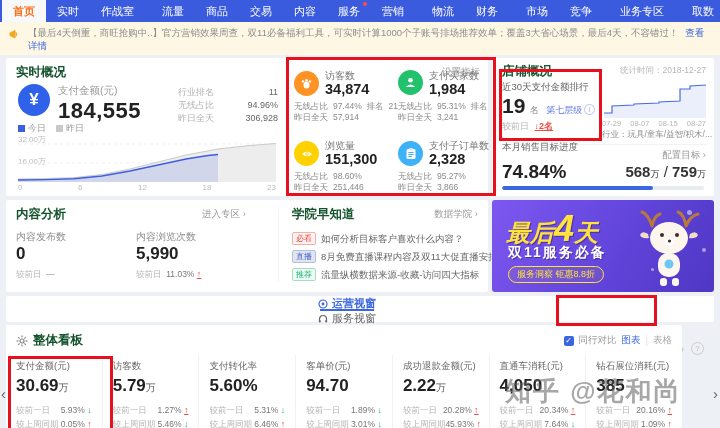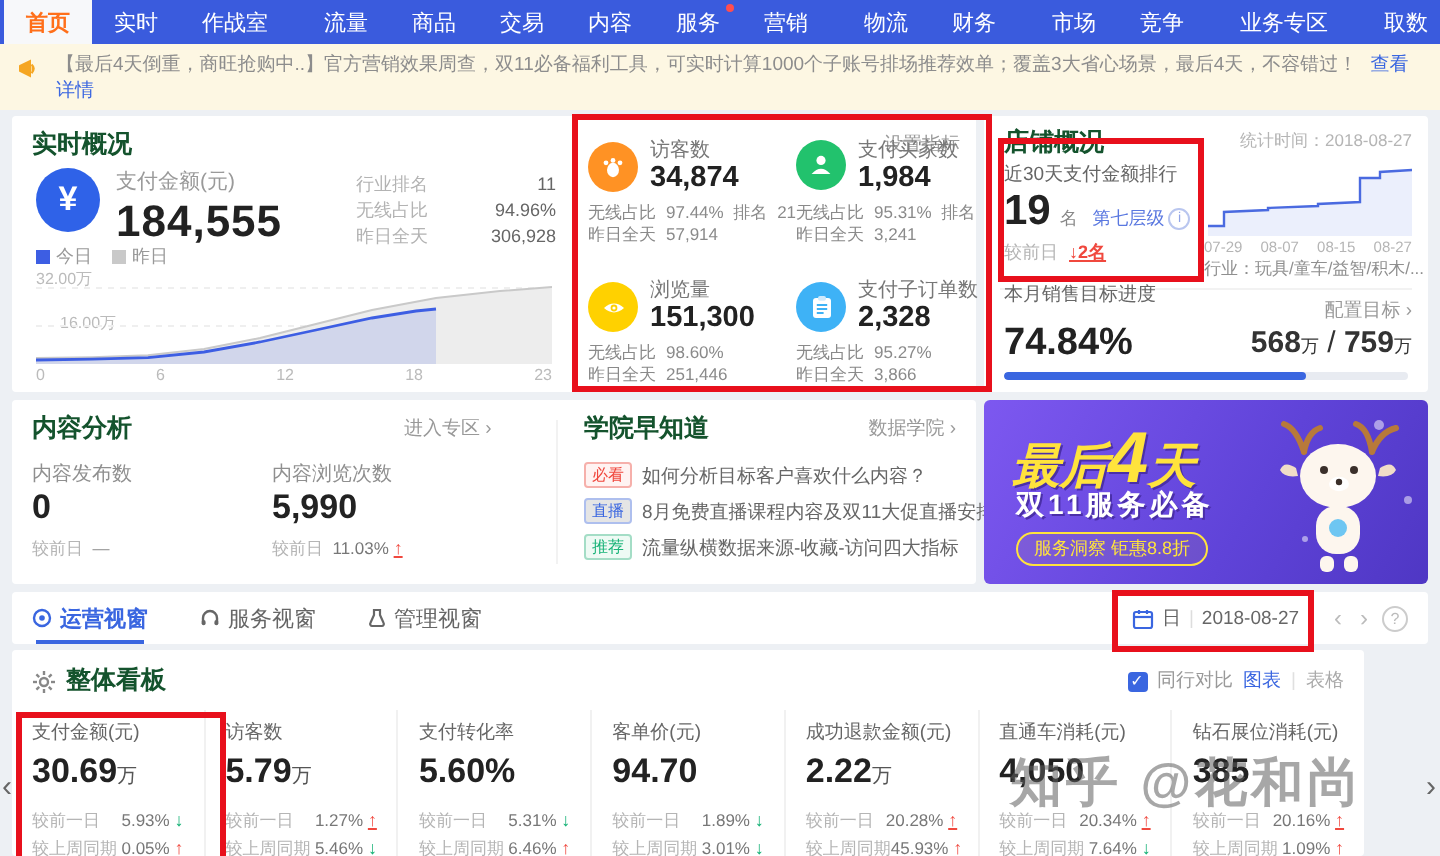--- a/index.html
+++ b/index.html
@@ -50,21 +50,21 @@
   .tag.green{color:#19b378;border-color:#a4ddc6;background:#eefaf4;}
   .ac-item{font-size:9.5px;color:#666;line-height:18px;white-space:nowrap;cursor:pointer;}
   
   .promo{position:absolute;left:492px;top:200px;width:222px;height:92px;border-radius:3px;overflow:hidden;cursor:pointer;background:linear-gradient(120deg,#7d58f0 0%,#5f43d8 60%,#4f37c4 100%);}
   .promo .t1{position:absolute;left:14px;top:8px;color:#ffe33c;font-weight:bold;font-style:italic;font-size:24px;text-shadow:1px 1px 0 #4a2fa8;}
   .promo .t1 .big{font-size:36px;}
   .promo .t2{position:absolute;left:16px;top:44px;color:#fff;font-size:14px;font-weight:bold;letter-spacing:2px;text-shadow:1px 1px 0 #4a2fa8;}
   .promo .badge{position:absolute;left:16px;top:66px;border:1px solid #ffe33c;color:#ffe33c;font-size:9px;padding:1px 8px;border-radius:9px;background:rgba(255,227,60,.08);}
   .promo .spark{position:absolute;border-radius:50%;background:rgba(255,255,255,.5);}
   
-  .tabsbar{display:flex;align-items:center;font-size:11px;color:#666;padding:0 10px;}
+  .tabsbar{display:flex;align-items:center;font-size:11px;color:#666;padding:0 10px;flex-direction:column;}
   .tab{display:flex;align-items:center;gap:4px;height:100%;margin-right:26px;cursor:pointer;position:relative;}
   .tab.active{color:#3a66e0;font-weight:bold;}
   .tab.active::after{content:"";position:absolute;left:2px;right:2px;bottom:0;height:2px;background:#3a66e0;}
   .date-ctrl{margin-left:auto;display:flex;align-items:center;gap:5px;font-size:9.5px;color:#666;}
   .date-box{display:flex;align-items:center;gap:4px;border:0;padding:1px 4px;cursor:pointer;}
   .pager{color:#bbb;font-size:12px;cursor:pointer;padding:0 2px;}
   .qmark{width:11px;height:11px;border:1px solid #ccc;border-radius:50%;color:#bbb;font-size:8px;display:flex;align-items:center;justify-content:center;cursor:pointer;}
   
   .kb-head{display:flex;align-items:center;padding:7px 10px 4px;}
   .kb-tools{margin-left:auto;display:flex;align-items:center;gap:5px;font-size:9.5px;color:#999;}
@@ -152,21 +152,21 @@
           <span class="v">306,928</span>
         </div>
     </div>
 
     <div class="legend" style="position:absolute;left:12px;top:64px;">
       <span><i class="sq" style="background:#3d5ee3;"></i><span>今日</span></span>
       <span><i class="sq" style="background:#c9c9c9;"></i><span>昨日</span></span>
     </div>
 
     <div style="position:absolute;left:12px;top:76px;font-size:8px;color:#bbb;">32.00万</div>
-    <div style="position:absolute;left:24px;top:98px;font-size:8px;color:#bbb;">16.00万</div>
+    <div style="position:absolute;left:12px;top:98px;font-size:8px;color:#bbb;">16.00万</div>
 
     <svg style="position:absolute;left:12px;top:82px;" width="258" height="42" viewBox="0 0 258 42">
       <line x1="0" y1="4" x2="258" y2="4" stroke="#efefef" stroke-dasharray="3,3"></line>
       <line x1="0" y1="23" x2="258" y2="23" stroke="#efefef" stroke-dasharray="3,3"></line>
       <path d="M0,39 L28,38.6 L56,37.6 L84,34.5 L112,29 L140,22 L168,15 L200,9 L232,5.5 L258,3.5 L258,42 L0,42 Z" fill="#ededed"></path>
       <path d="M0,39 L28,38.6 L56,37.6 L84,34.5 L112,29 L140,22 L168,15 L200,9 L232,5.5 L258,3.5" fill="none" stroke="#c9c9c9" stroke-width="1"></path>
       <path d="M0,40 L28,39.6 L56,38.8 L84,36 L112,31 L140,25 L168,19 L190,15.5 L200,14.5 L200,42 L0,42 Z" fill="rgba(61,94,227,.16)"></path>
       <path d="M0,40 L28,39.6 L56,38.8 L84,36 L112,31 L140,25 L168,19 L190,15.5 L200,14.5" fill="none" stroke="#3d5ee3" stroke-width="1.4"></path>
     </svg>
     <div style="position:absolute;left:12px;top:125px;width:258px;font-size:8px;color:#bbb;display:flex;justify-content:space-between;">
@@ -247,21 +247,21 @@
             <div class="m-value">2,328</div>
           </div>
       </div>
       <div class="m-sub" style="margin-top:4px;"><b>无线占比</b><span style="color:#8a8a8a;">95.27%</span></div>
       <div class="m-sub"><b>昨日全天</b><span style="color:#8a8a8a;">3,866</span></div>
     </div>
   </div>
 
   <div class="card" style="left:492px;top:58px;width:222px;height:138px;padding:0;">
     <div style="position:absolute;left:10px;top:5px;" class="card-title">店铺概况</div>
-    <div style="position:absolute;right:8px;top:7px;font-size:8.5px;color:#b5b5b5;">统计时间：2018-08-27</div>
+    <div style="position:absolute;right:8px;top:7px;font-size:8.5px;color:#b5b5b5;">统计时间：2018-12-27</div>
 
     <div style="position:absolute;left:10px;top:23px;font-size:9.5px;color:#666;">近30天支付金额排行</div>
     <div style="position:absolute;left:10px;top:36px;white-space:nowrap;">
       <span class="rank-num">19</span>
       <span style="font-size:9px;color:#888;">名</span>
       <span style="font-size:9px;color:#5a78e0;margin-left:3px;">第七层级</span><span class="info-i">i</span>
     </div>
     <div style="position:absolute;left:10px;top:62px;font-size:9px;">
       <span style="color:#b5b5b5;">较前日</span>
       <span class="up" style="font-weight:bold;margin-left:3px;">↓2名</span>

